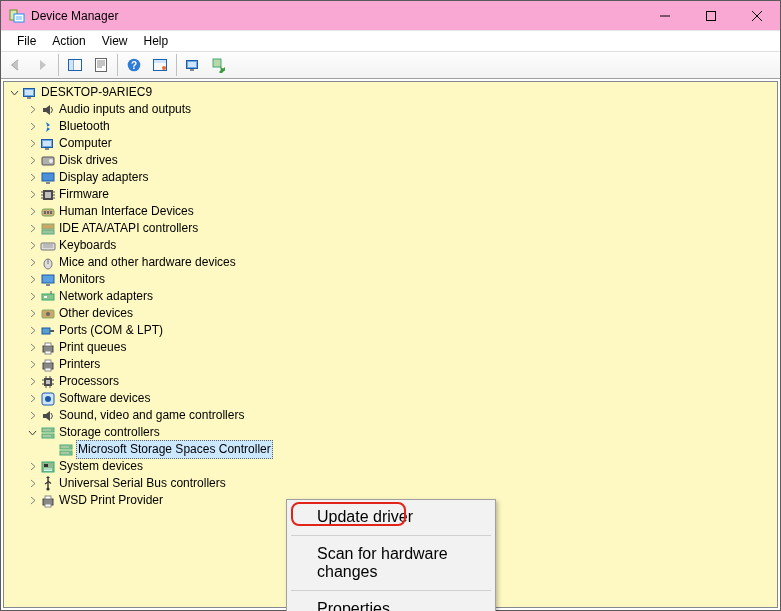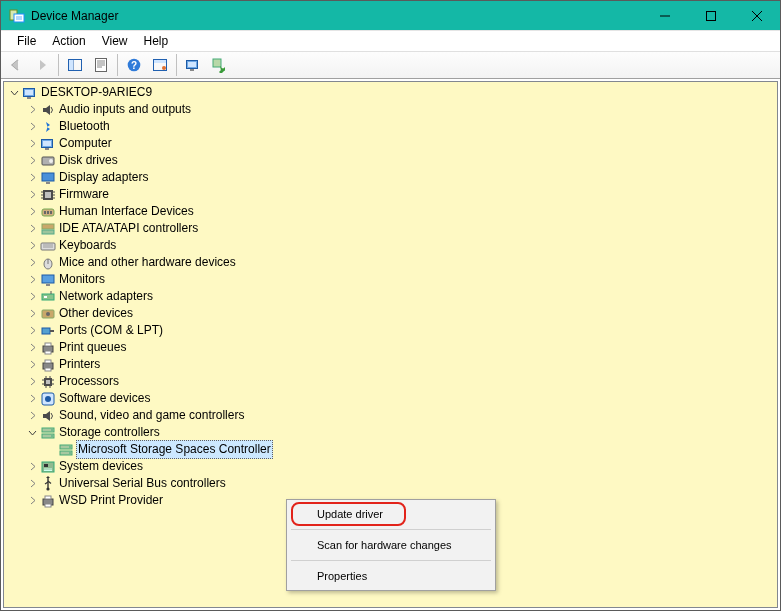--- a/index.html
+++ b/index.html
@@ -16,21 +16,21 @@
     width: 781px; height: 611px;
     border: 1px solid #5a5a5a;
     display: flex; flex-direction: column;
     background: #fff;
     position: relative;
   }
   
   .titlebar {
     height: 30px;
     display: flex; align-items: center;
-    background: #14b8a6;
+    background: #f9a8d4;
     border-bottom: 1px solid #e5e5e5;
   }
   .titlebar .app-icon {
     width: 16px; height: 16px; margin: 0 6px 0 8px;
     display: inline-flex; align-items: center; justify-content: center;
   }
   .titlebar .title {
     flex: 1;
     font-size: 12px;
   }
@@ -115,21 +115,21 @@
     position: absolute;
     left: 285px; top: 498px;
     width: 210px;
     background: #f2f2f2;
     border: 1px solid #a0a0a0;
     box-shadow: 2px 2px 4px rgba(0,0,0,0.25);
     padding: 2px;
   }
   .ctx-item {
     padding: 6px 12px 6px 28px;
-    font-size: 11px;
+    font-size: 16px;
   }
   .ctx-item.bold { font-weight: normal; }
   .ctx-sep { height: 1px; background: #d0d0d0; margin: 3px 2px; }
   .highlight-ring {
     position: absolute;
     border: 2.5px solid #e2231a;
     border-radius: 8px;
     pointer-events: none;
   }
 </style>

